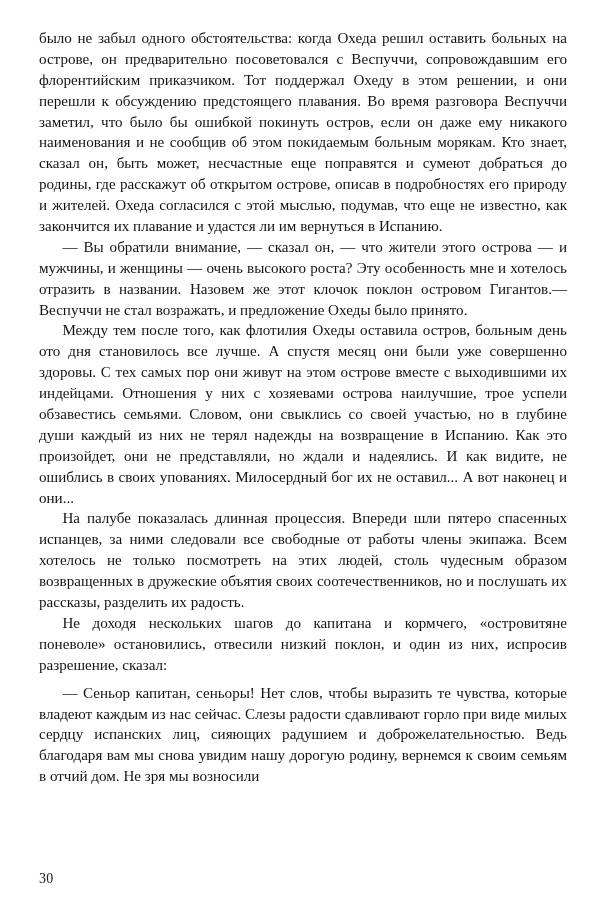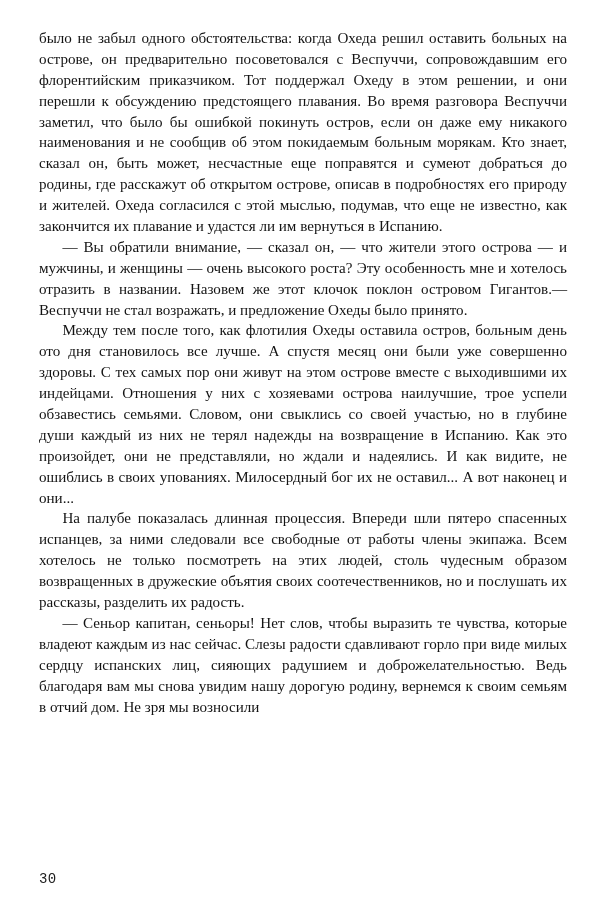--- a/index.html
+++ b/index.html
@@ -42,33 +42,35 @@
     margin-top: 0;
   }
   .indent {
     text-indent: 1.55em;
   }
   .page-number {
     position: absolute;
     left: 36px;
     bottom: 26px;
     font-size: 14px;
-    font-family: Liberation Mono, monospace;
+    font-family: Liberation Serif, serif;
     color: #1b1b1b;
     letter-spacing: 0.3px;
   }
   .para:last-of-type {
     margin-bottom: 0;
+    margin-top: 7px;
   }
 </style>
 </head>
 <body>
 
 <div class="page">
   <div class="body-text">
     <p class="para">было не забыл одного обстоятельства: когда Охеда решил оставить больных на острове, он предварительно посоветовался с Веспуччи, сопровождавшим его флорентийским приказчиком. Тот поддержал Охеду в этом решении, и они перешли к обсуждению предстоящего плавания. Во время разговора Веспуччи заметил, что было бы ошибкой покинуть остров, если он даже ему никакого наименования и не сообщив об этом покидаемым больным морякам. Кто знает, сказал он, быть может, несчастные еще поправятся и сумеют добраться до родины, где расскажут об открытом острове, описав в подробностях его природу и жителей. Охеда согласился с этой мыслью, подумав, что еще не известно, как закончится их плавание и удастся ли им вернуться в Испанию.</p>
     <p class="para indent">— Вы обратили внимание, — сказал он, — что жители этого острова — и мужчины, и женщины — очень высокого роста? Эту особенность мне и хотелось отразить в названии. Назовем же этот клочок поклон островом Гигантов.— Веспуччи не стал возражать, и предложение Охеды было принято.</p>
     <p class="para indent">Между тем после того, как флотилия Охеды оставила остров, больным день ото дня становилось все лучше. А спустя месяц они были уже совершенно здоровы. С тех самых пор они живут на этом острове вместе с выходившими их индейцами. Отношения у них с хозяевами острова наилучшие, трое успели обзавестись семьями. Словом, они свыклись со своей участью, но в глубине души каждый из них не терял надежды на возвращение в Испанию. Как это произойдет, они не представляли, но ждали и надеялись. И как видите, не ошиблись в своих упованиях. Милосердный бог их не оставил... А вот наконец и они...</p>
     <p class="para indent">На палубе показалась длинная процессия. Впереди шли пятеро спасенных испанцев, за ними следовали все свободные от работы члены экипажа. Всем хотелось не только посмотреть на этих людей, столь чудесным образом возвращенных в дружеские объятия своих соотечественников, но и послушать их рассказы, разделить их радость.</p>
+    <p class="para indent">Не доходя нескольких шагов до капитана и кормчего, «островитяне поневоле» остановились, отвесили низкий поклон, и один из них, испросив разрешение, сказал:</p>
     <p class="para indent">— Сеньор капитан, сеньоры! Нет слов, чтобы выразить те чувства, которые владеют каждым из нас сейчас. Слезы радости сдавливают горло при виде милых сердцу испанских лиц, сияющих радушием и доброжелательностью. Ведь благодаря вам мы снова увидим нашу дорогую родину, вернемся к своим семьям в отчий дом. Не зря мы возносили</p>
   </div>
   <div class="page-number">30</div>
 </div>
 
 </body></html>

